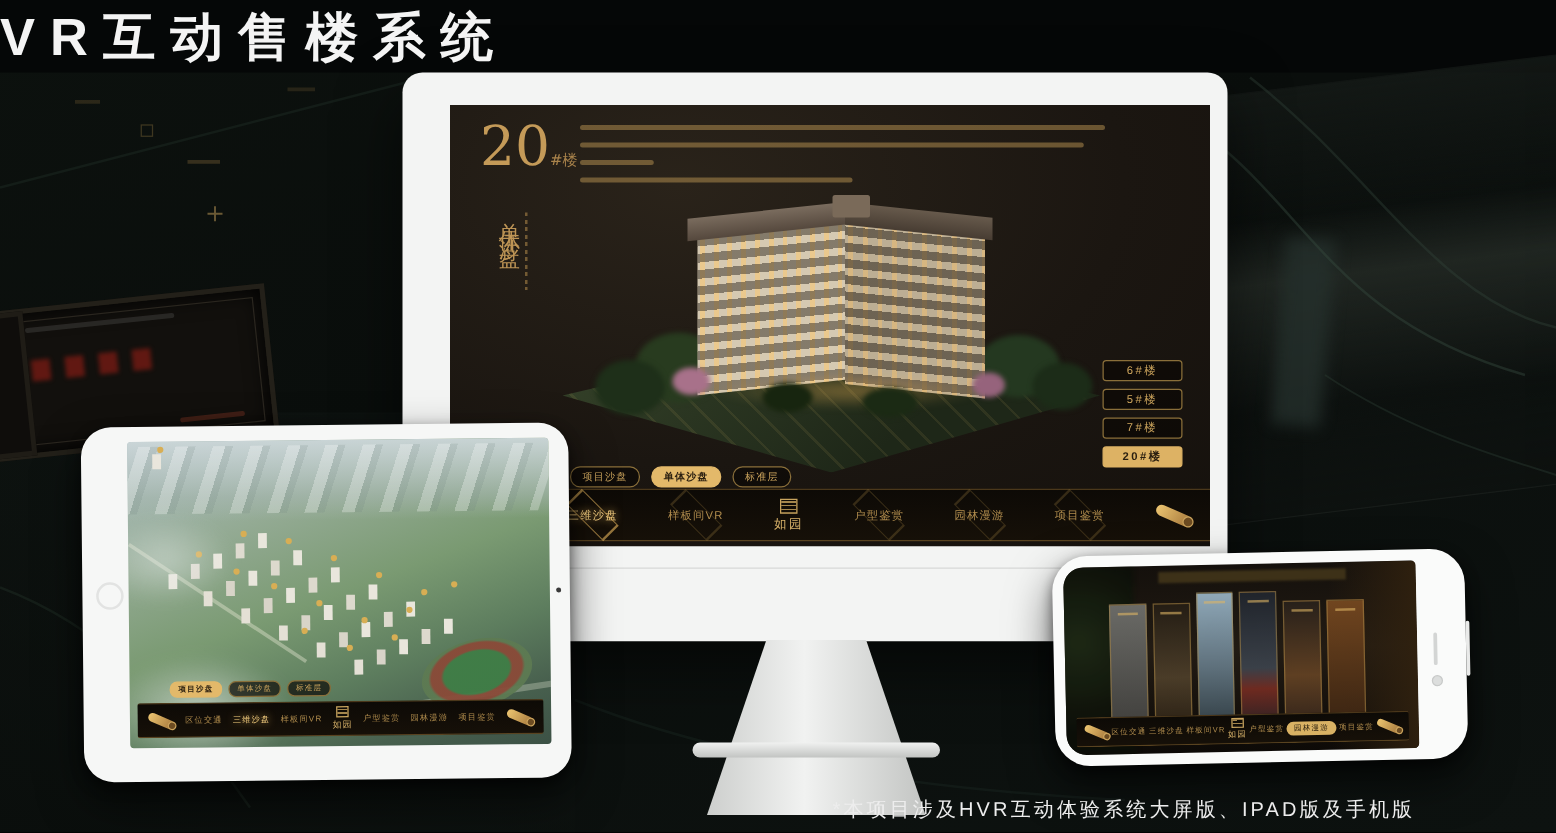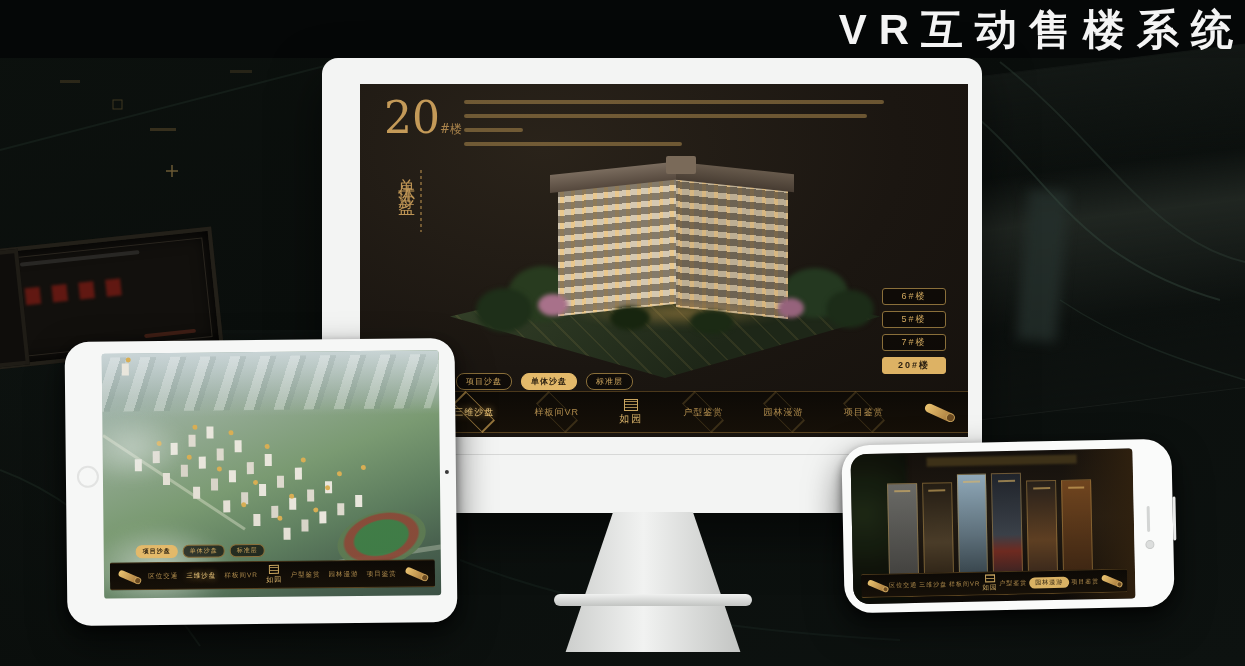--- a/index.html
+++ b/index.html
@@ -19,21 +19,21 @@
              background:#12100d;border:4px solid #232019;box-shadow:inset 0 0 18px #000;}
   .bg-plaque .inner{position:absolute;inset:6px;border:1px solid #2a261f;}
   .plq-top{position:absolute;left:28px;top:12px;width:120px;height:4px;background:rgba(150,150,150,.18);border-radius:2px;}
   .plq-marks{position:absolute;left:30px;top:38px;display:flex;gap:12px;}
   .plq-marks i{display:block;width:15px;height:17px;background:#6f1a13;filter:blur(1.6px);opacity:.85;}
   .plq-btm{position:absolute;right:22px;bottom:12px;width:52px;height:4px;background:rgba(150,60,40,.35);border-radius:2px;}
   .bg-plaque2{position:absolute;left:-42px;top:252px;width:58px;height:108px;border:4px solid #1f1c16;
               background:#0f0d0b;transform:rotate(-6deg);}
   .bg-svg{position:absolute;inset:0;pointer-events:none;}
   
-  .title{position:absolute;left:0;top:2px;width:100%;text-align:right;color:#f4f4f4;
+  .title{position:absolute;left:0;top:2px;width:100%;text-align:left;color:#f4f4f4;
          font-size:42px;font-weight:600;letter-spacing:12px;z-index:9;}
   .footnote{position:absolute;left:666px;top:638px;color:#ededed;font-size:16px;letter-spacing:2.5px;z-index:9;}
   
   .monitor{position:absolute;left:322px;top:58px;width:660px;height:455px;z-index:2;
            background:#f3f4f3;border-radius:16px 16px 6px 6px;
            box-shadow:0 22px 50px rgba(0,0,0,.55);}
   .m-seam{position:absolute;left:0;top:396px;width:100%;height:1px;background:#d7d8d7;}
   .m-stand{position:absolute;left:236px;top:454px;width:190px;height:140px;
            clip-path:polygon(29% 0,71% 0,96% 100%,4% 100%);
            background:linear-gradient(90deg,#c9cbc9,#f1f2f1 45%,#bfc1bf);}
@@ -342,13 +342,14 @@
         <span class="scroll"></span>
       </div>
     </div>
     <div class="p-ear">
       <div class="p-speaker"></div>
       <div class="p-cam"></div>
     </div>
     <div class="p-btn"></div>
   </div>
 
+  <div class="footnote">*本项目涉及HVR互动体验系统大屏版、IPAD版及手机版</div>
 </div>
 
 </body></html>

